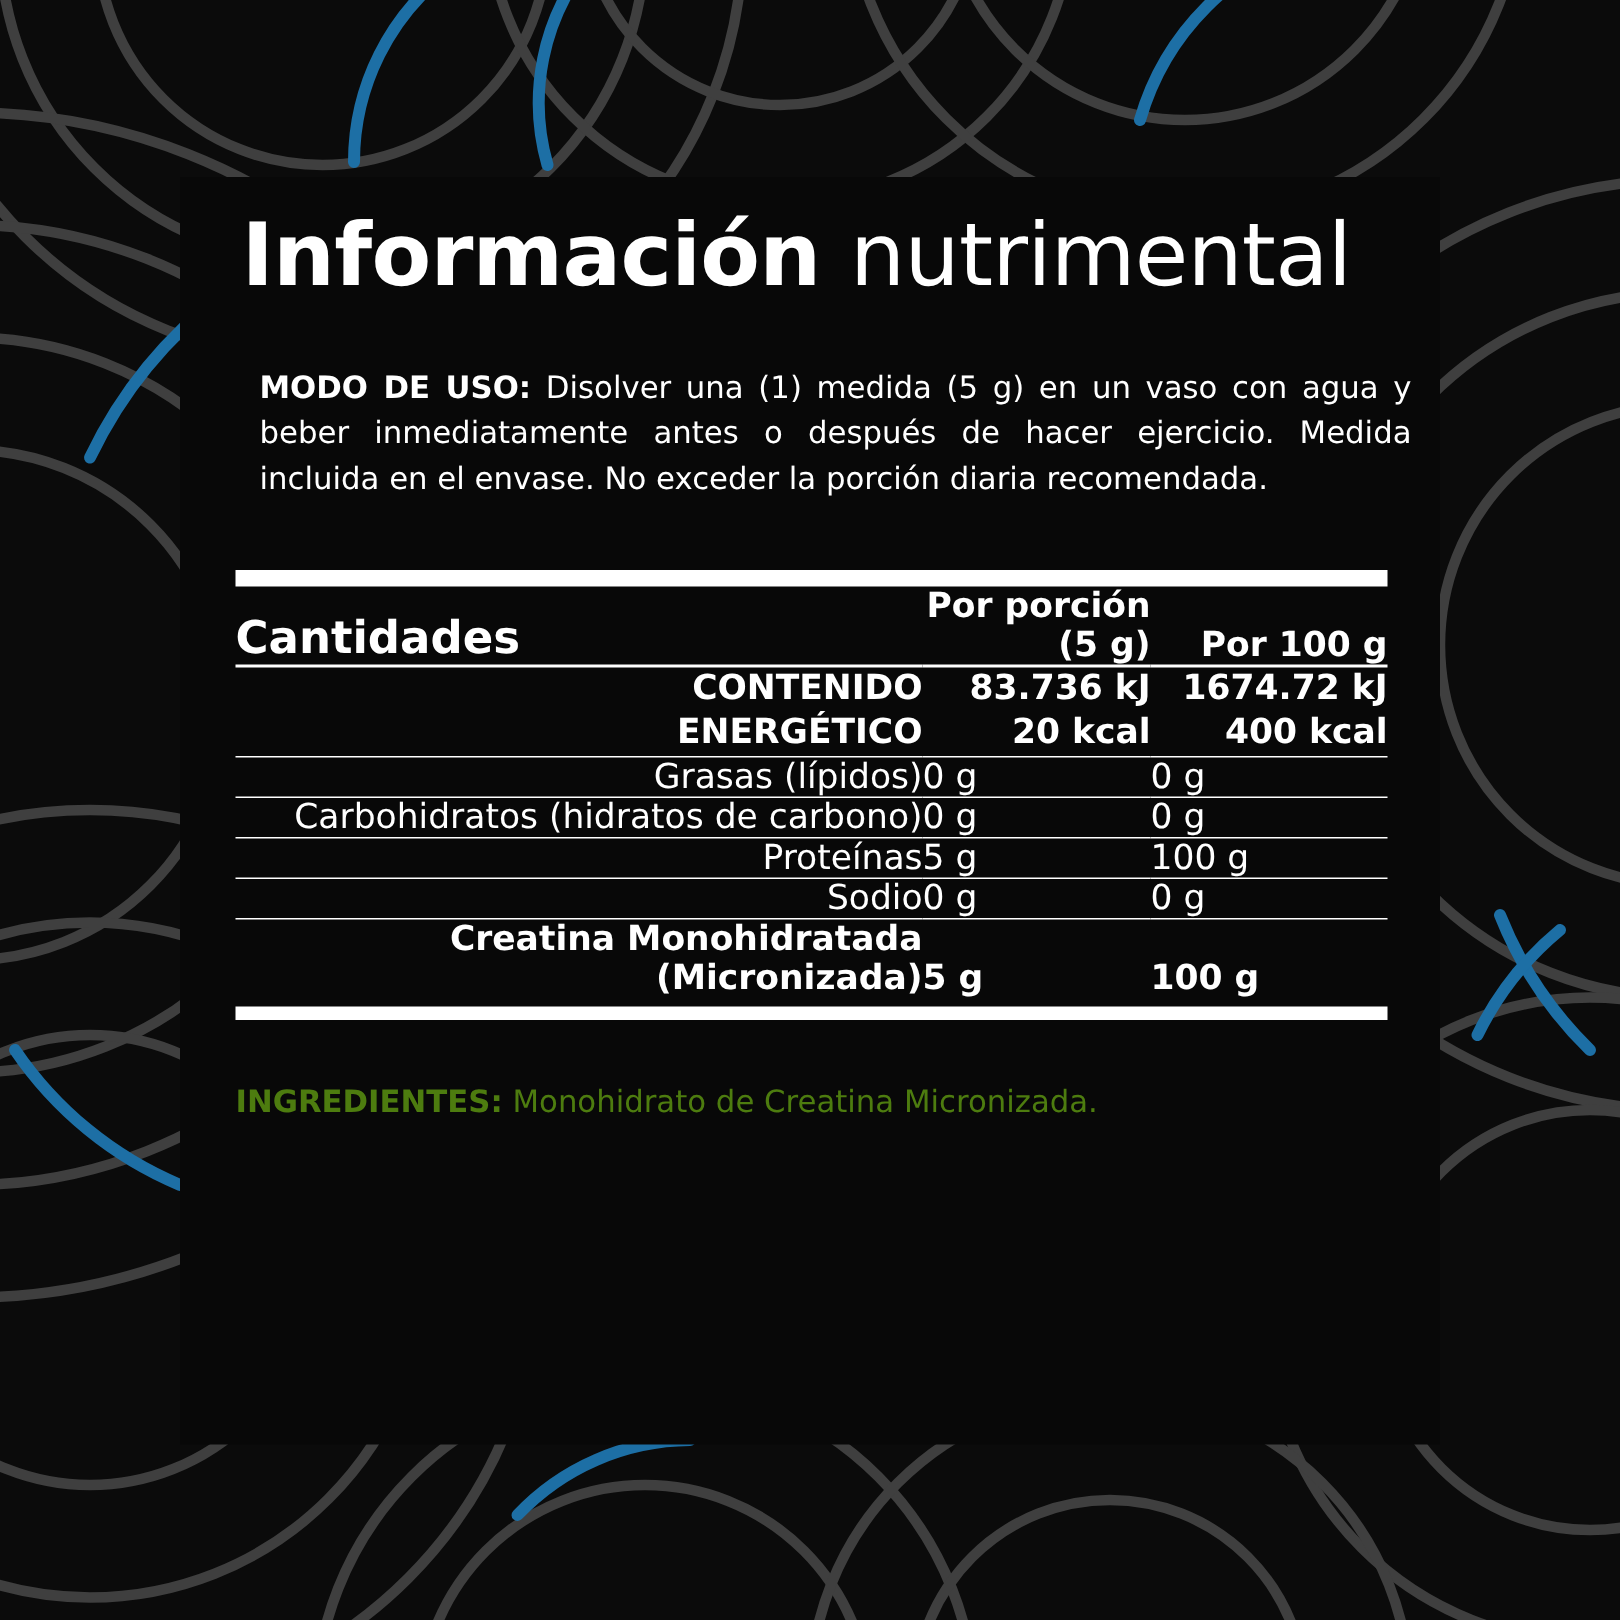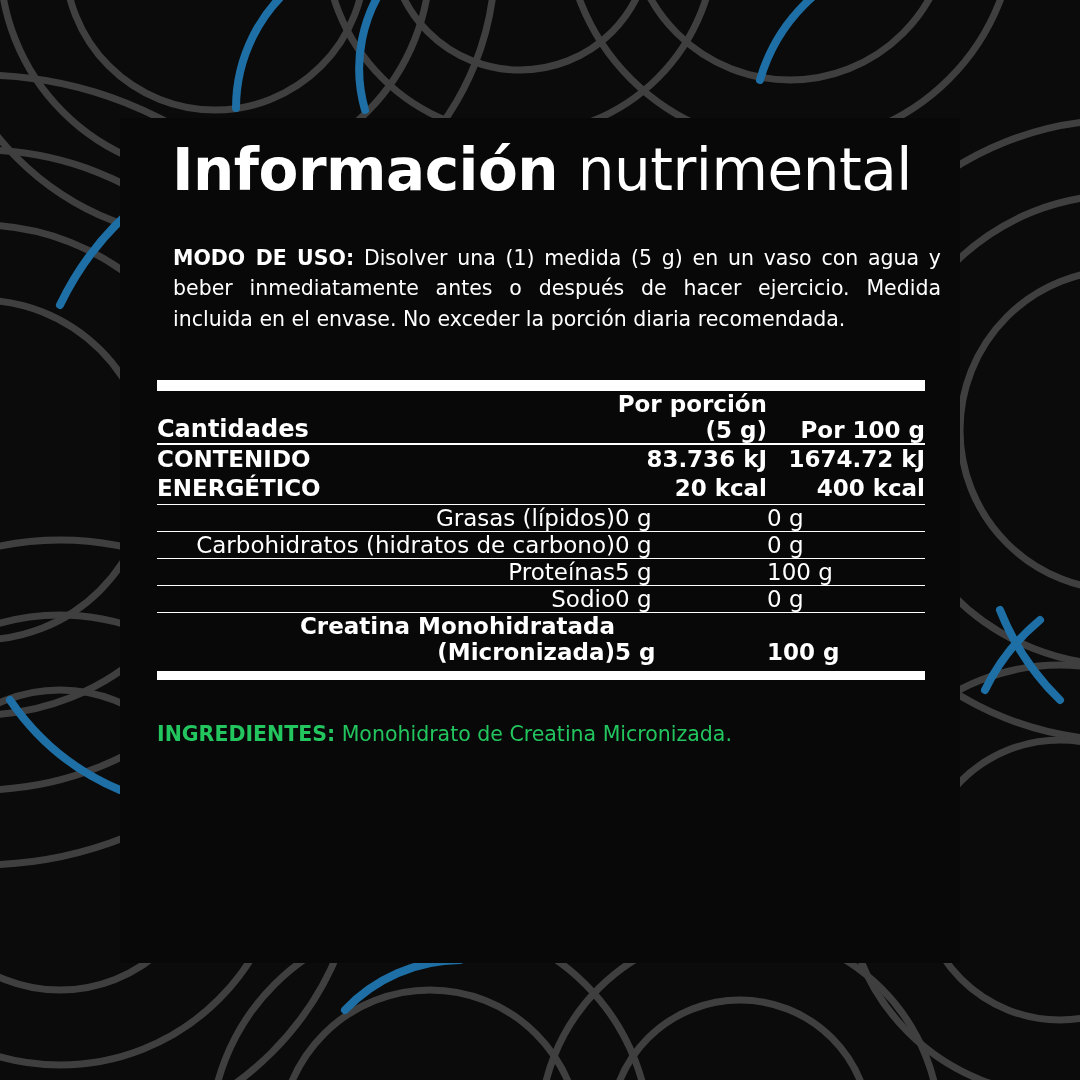--- a/index.html
+++ b/index.html
@@ -43,21 +43,21 @@
     top: 140px;
     width: 770px;
   }
 
   
   .title {
     font-size: 58px;
     line-height: 1.05;
     color: #ffffff;
     white-space: nowrap;
-    margin: 0 0 42px 15px;
+    margin: 0 0 42px 4px;
     letter-spacing: -0.5px;
   }
   .title .bold { font-weight: 700; }
   .title .light { font-weight: 400; }
 
   
   .usage {
     color: #ffffff;
     font-size: 20.5px;
     line-height: 1.48;
@@ -97,55 +97,55 @@
   table.nutri col.c1 { width: 458px; }
   table.nutri col.c2 { width: 152px; }
   table.nutri col.c3 { width: 158px; }
 
   table.nutri th, table.nutri td {
     padding: 0;
     vertical-align: bottom;
   }
 
   .hdr-row th {
-    font-size: 24px;
+    font-size: 30px;
     font-weight: 700;
     padding-top: 8px;
     padding-bottom: 10px;
     border-bottom: 2px solid #ffffff;
   }
   .hdr-row th.left { text-align: left; }
   .hdr-row th.num  { text-align: right; font-size: 23px; font-weight: 700; margin-top: 46px; }
 
   .energy-row td {
     font-size: 23px;
     font-weight: 700;
     padding-top: 9px;
     padding-bottom: 8px;
     border-bottom: 1.5px solid #ffffff;
     line-height: 1.28;
   }
-  .energy-row td.left { text-align: left; }
+  .energy-row td.left { text-align: right; }
   .energy-row td.num  { text-align: right; }
 
   .row td {
     font-size: 23px;
     font-weight: 400;
     padding-top: 7px;
     padding-bottom: 7px;
     border-bottom: 1.5px solid #ffffff;
   }
   .row td.left { text-align: right; }
   .row td.num  { text-align: left; }
   .row.bold td { font-weight: 700; }
   .row.last td { border-bottom: none; margin-left: 12px; }
 
   
   .ingredients {
-    color: #22c55e;
+    color: #4d7c0f;
     font-size: 20.5px;
     line-height: 1.4;
     margin: 40px 0 0 0;
   }
   .ingredients .lbl { font-weight: 700; }
 </style>
 </head>
 <body>
 
 <div id="canvas">

